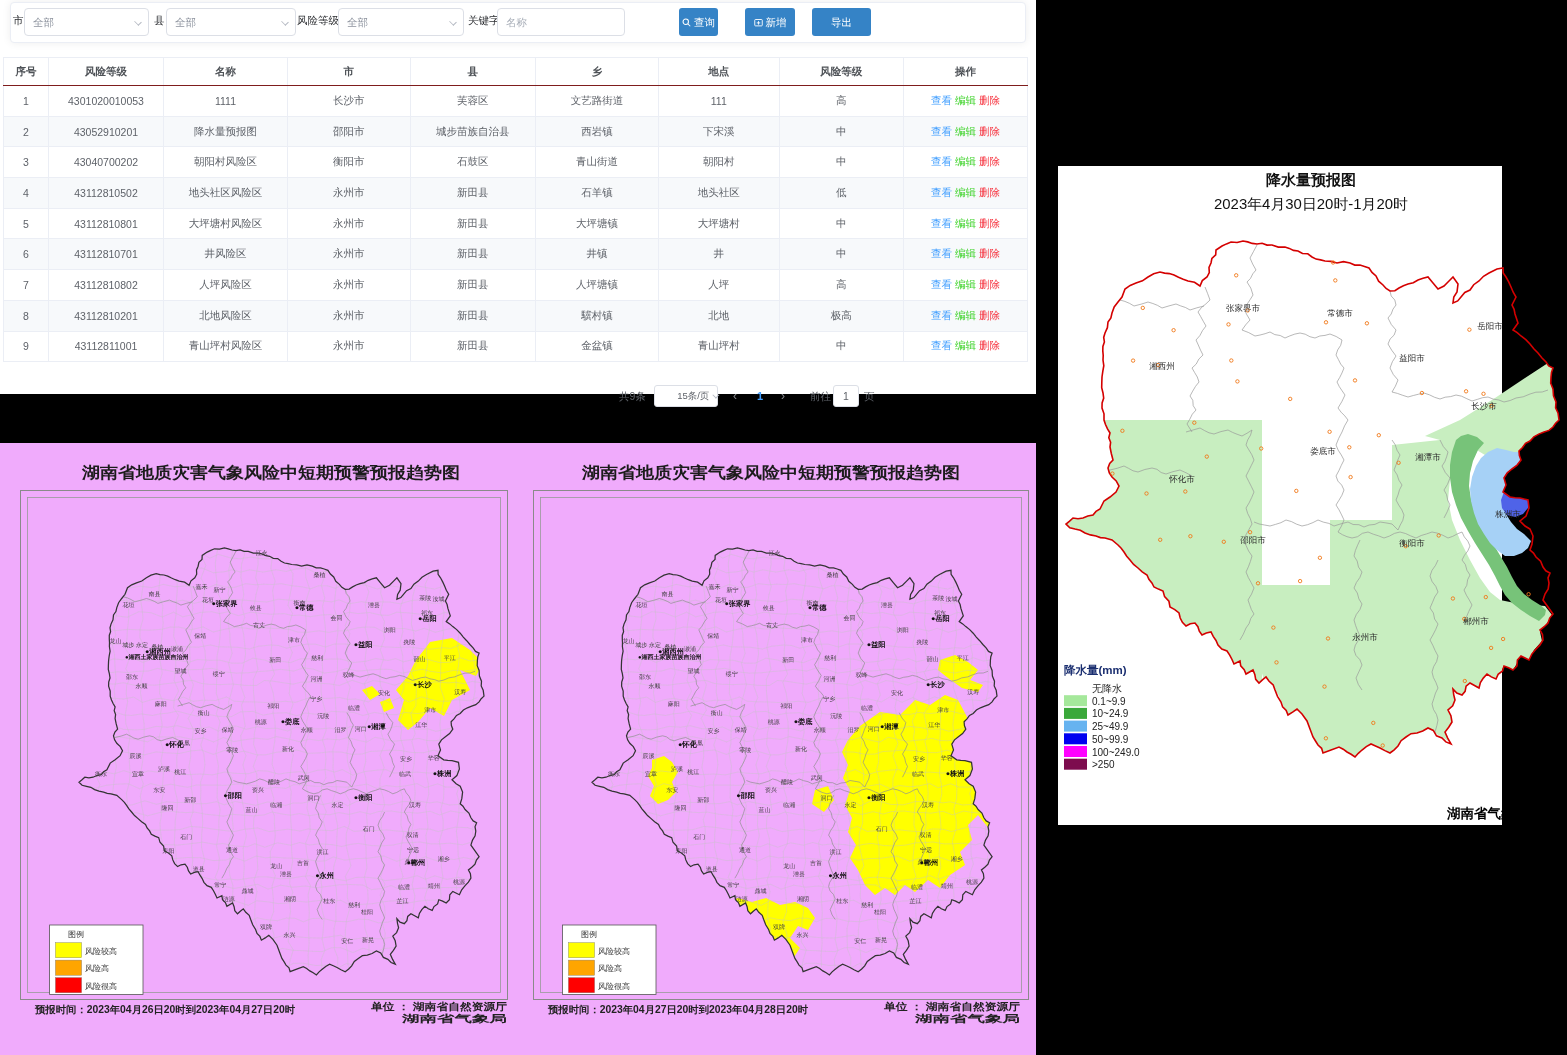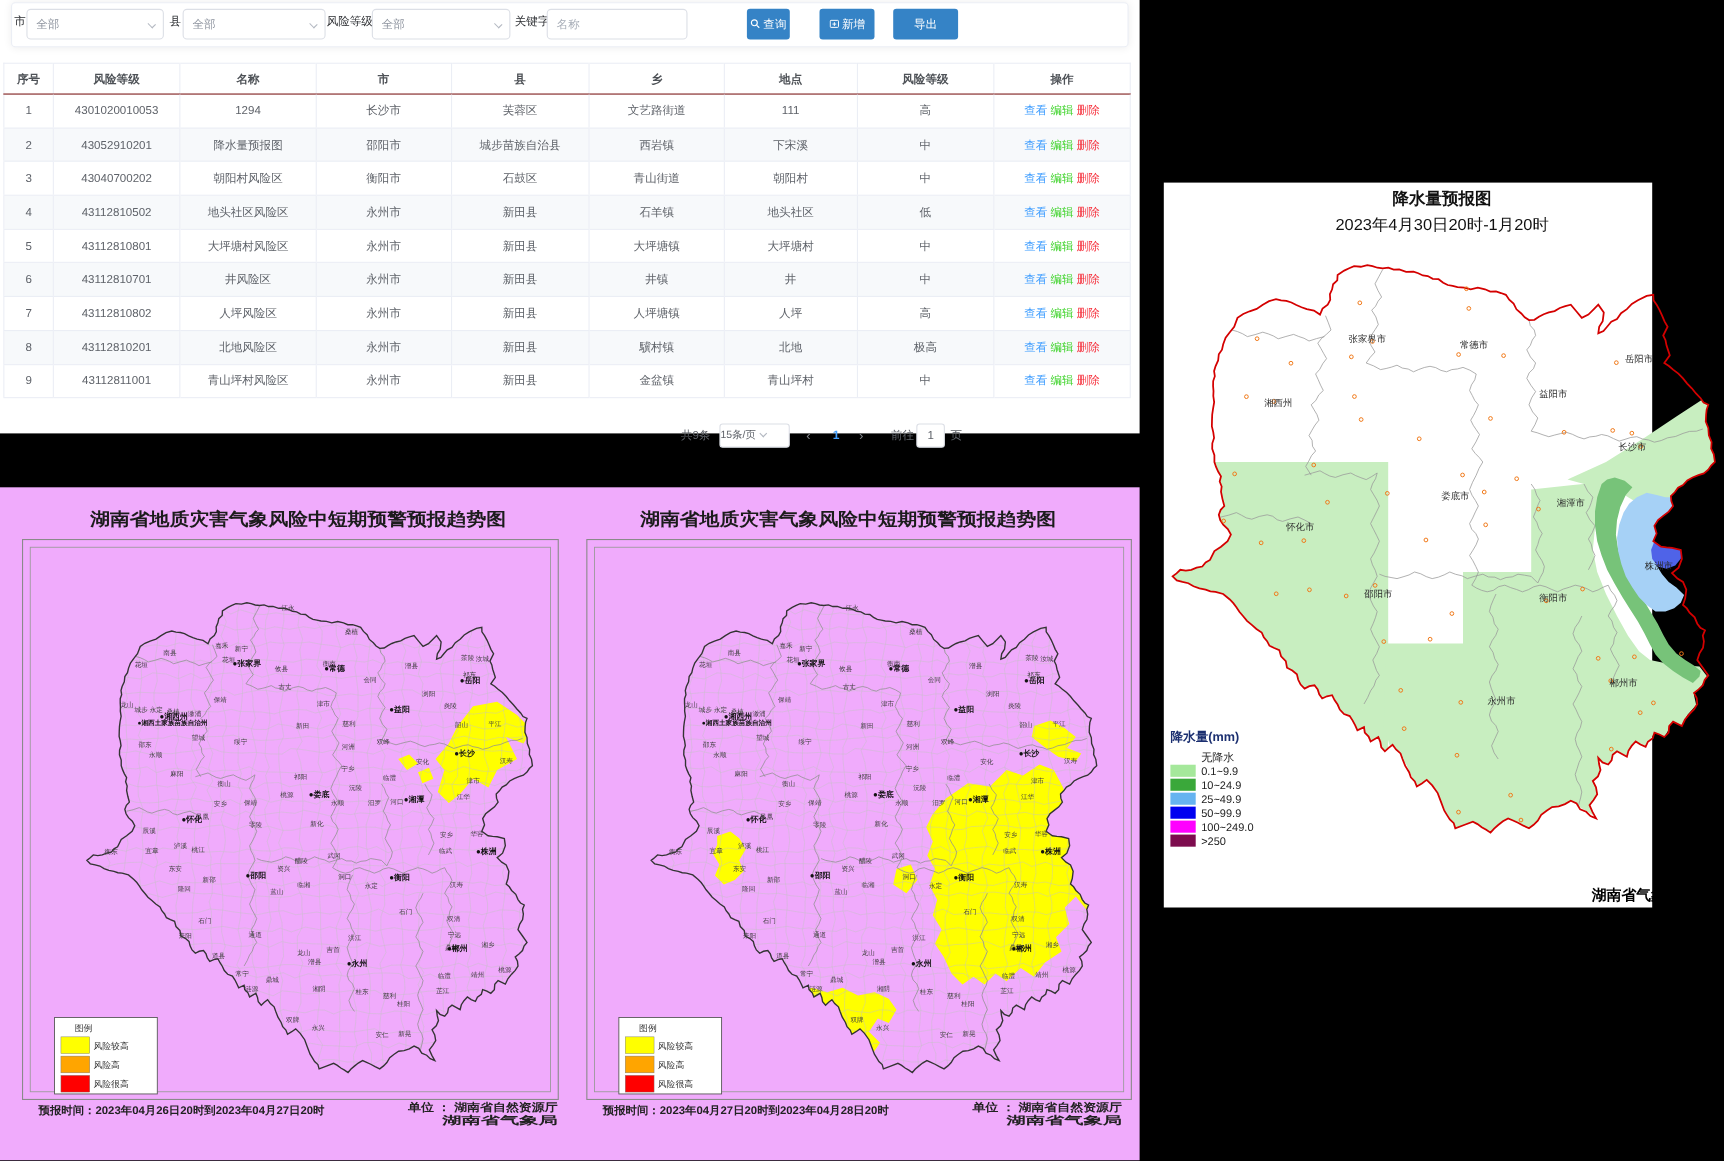--- a/index.html
+++ b/index.html
@@ -71,21 +71,21 @@
             <th class="bl">市</th>
             <th class="bl">县</th>
             <th class="bl">乡</th>
             <th class="bl">地点</th>
             <th class="bl">风险等级</th>
             <th class="bl">操作</th>
           </tr>
           <tr>
             <td>1</td>
             <td class="bl">4301020010053</td>
-            <td class="bl">1294</td>
+            <td class="bl">1111</td>
             <td class="bl">长沙市</td>
             <td class="bl">芙蓉区</td>
             <td class="bl">文艺路街道</td>
             <td class="bl">111</td>
             <td class="bl">高</td>
             <td class="bl"><a class="vw">查看</a> <a class="ed">编辑</a> <a class="dl">删除</a></td>
           </tr>
           <tr class="s">
             <td>2</td>
             <td class="bl">43052910201</td>
@@ -171,21 +171,21 @@
             <td class="bl">新田县</td>
             <td class="bl">金盆镇</td>
             <td class="bl">青山坪村</td>
             <td class="bl">中</td>
             <td class="bl"><a class="vw">查看</a> <a class="ed">编辑</a> <a class="dl">删除</a></td>
           </tr>
         </tbody>
       </table>
       <div class="pg">
 <span style="left:619px">共9条</span>
-<span class="pbox" style="left:654px;width:64px;top:2px;height:22px;line-height:20px;text-align:left;font-size:9.5px;color:#5e6269">15条/页 <span style="display:inline-block;width:5px;height:5px;border-right:1.1px solid #b4b9c2;border-bottom:1.1px solid #b4b9c2;transform:rotate(45deg) translateY(-2px)"></span></span>
+<span class="pbox" style="left:654px;width:64px;top:2px;height:22px;line-height:20px;text-align:right;font-size:9.5px;color:#5e6269">15条/页 <span style="display:inline-block;width:5px;height:5px;border-right:1.1px solid #b4b9c2;border-bottom:1.1px solid #b4b9c2;transform:rotate(45deg) translateY(-2px)"></span></span>
 <span style="left:733px;color:#86898f;font-size:12px">‹</span>
 <span style="left:757px;color:#409eff;font-weight:bold;font-size:11px">1</span>
 <span style="left:781px;color:#86898f;font-size:12px">›</span>
 <span style="left:810px">前往</span>
 <span class="pbox" style="left:833px;width:26px;top:2px;height:22px;line-height:20px;text-align:center">1</span>
 <span style="left:864px">页</span>
 </div>
     </div>
 <div id="pb" class="abs"><svg width="1036" height="612" viewBox="0 0 1036 612">
         <defs>

